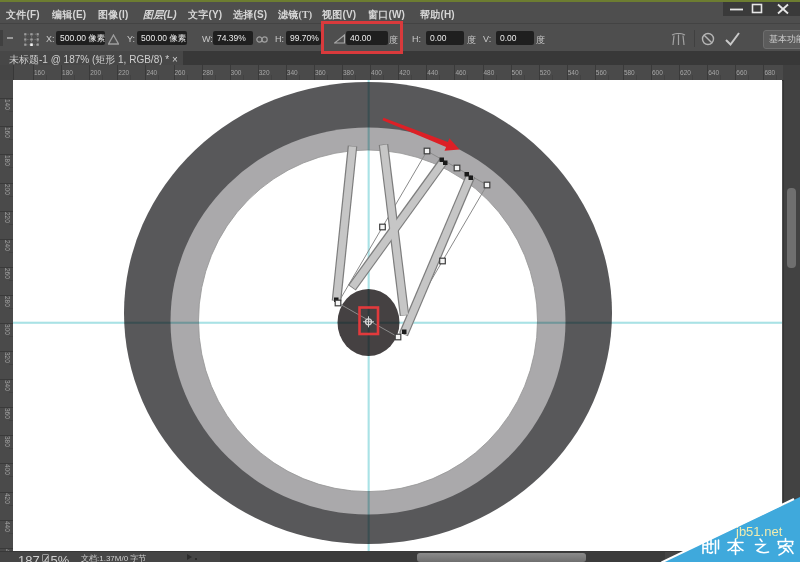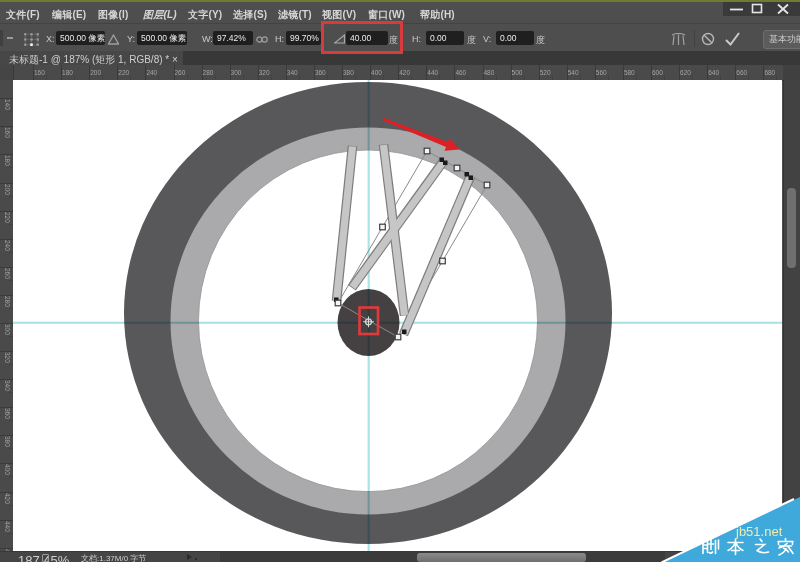--- a/index.html
+++ b/index.html
@@ -17,21 +17,21 @@
 
 <div class="abs" style="left:0;top:0;width:800px;height:2px;background:#6d7d31;"></div>
 
 <div class="abs" id="menubar" style="left:0;top:2px;width:800px;height:21px;background:#4e4e4e;"></div>
 <div class="menu" style="left:6px;top:8px;">文件(F)</div>
 <div class="menu" style="left:52px;top:8px;">编辑(E)</div>
 <div class="menu" style="left:98px;top:8px;">图像(I)</div>
 <div class="menu" style="left:143px;top:8px;font-style:italic;">图层(L)</div>
 <div class="menu" style="left:188px;top:8px;">文字(Y)</div>
 <div class="menu" style="left:233px;top:8px;">选择(S)</div>
-<div class="menu" style="left:278px;top:8px;">滤镜(T)</div>
+<div class="menu" style="left:278px;top:8px;font-family:Liberation Serif, serif;">滤镜(T)</div>
 <div class="menu" style="left:322px;top:8px;">视图(V)</div>
 <div class="menu" style="left:368px;top:8px;">窗口(W)</div>
 <div class="menu" style="left:420px;top:8px;">帮助(H)</div>
 
 <div class="abs" style="left:723px;top:2px;width:77px;height:14px;background:#3a3a3a;"></div>
 <svg class="abs" style="left:723px;top:2px;" width="77" height="14" viewBox="0 0 77 14">
   <g stroke="#e6e6e6" stroke-width="1.8" fill="none">
     <line x1="7" y1="7.5" x2="20" y2="7.5"></line>
     <rect x="29.5" y="2.5" width="9" height="8" stroke-width="1.6"></rect>
     <line x1="55" y1="2.5" x2="65" y2="11.5"></line>
@@ -305,21 +305,21 @@
 </svg>
 <div class="lbl" style="left:46px;top:34px;">X:</div>
 <div class="box" style="left:56px;top:31px;width:45px;">500.00 像素</div>
 
 <svg class="abs" style="left:108px;top:34px;" width="11" height="11" viewBox="0 0 11 11">
   <polygon points="5.5,1 10.5,10 0.5,10" fill="none" stroke="#9f9f9f" stroke-width="1.3"></polygon>
 </svg>
 <div class="lbl" style="left:127px;top:34px;">Y:</div>
 <div class="box" style="left:137px;top:31px;width:46px;">500.00 像素</div>
 <div class="lbl" style="left:202px;top:34px;">W:</div>
-<div class="box" style="left:213px;top:31px;width:36px;">97.42%</div>
+<div class="box" style="left:213px;top:31px;width:36px;">74.39%</div>
 
 <svg class="abs" style="left:256px;top:36px;" width="12" height="7" viewBox="0 0 12 7">
   <circle cx="3.4" cy="3.5" r="2.6" fill="none" stroke="#9f9f9f" stroke-width="1.2"></circle>
   <circle cx="8.6" cy="3.5" r="2.6" fill="none" stroke="#9f9f9f" stroke-width="1.2"></circle>
 </svg>
 <div class="lbl" style="left:275px;top:34px;">H:</div>
 <div class="box" style="left:286px;top:31px;width:31px;">99.70%</div>
 
 <svg class="abs" style="left:334px;top:34px;" width="11" height="10" viewBox="0 0 11 10">
   <polygon points="10.5,1 10.5,9 0.5,9" fill="none" stroke="#a8a8a8" stroke-width="1.2"></polygon>

